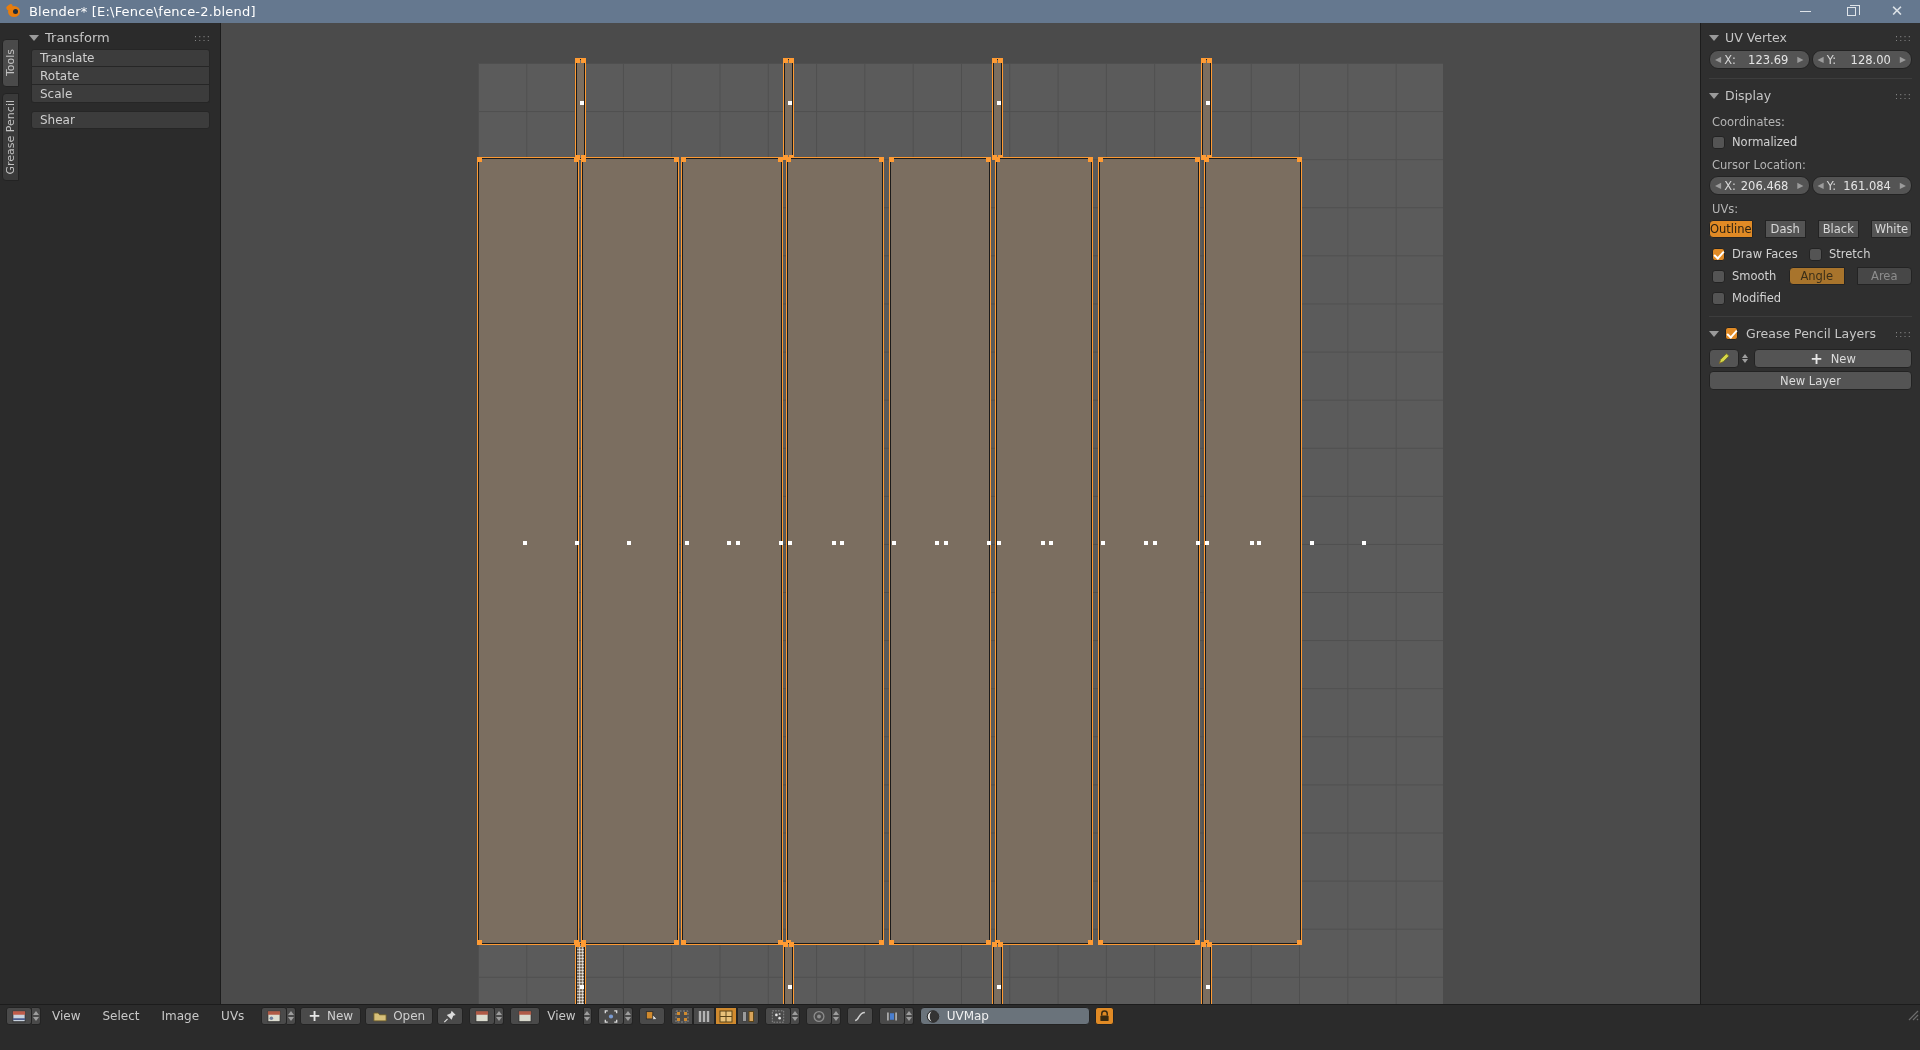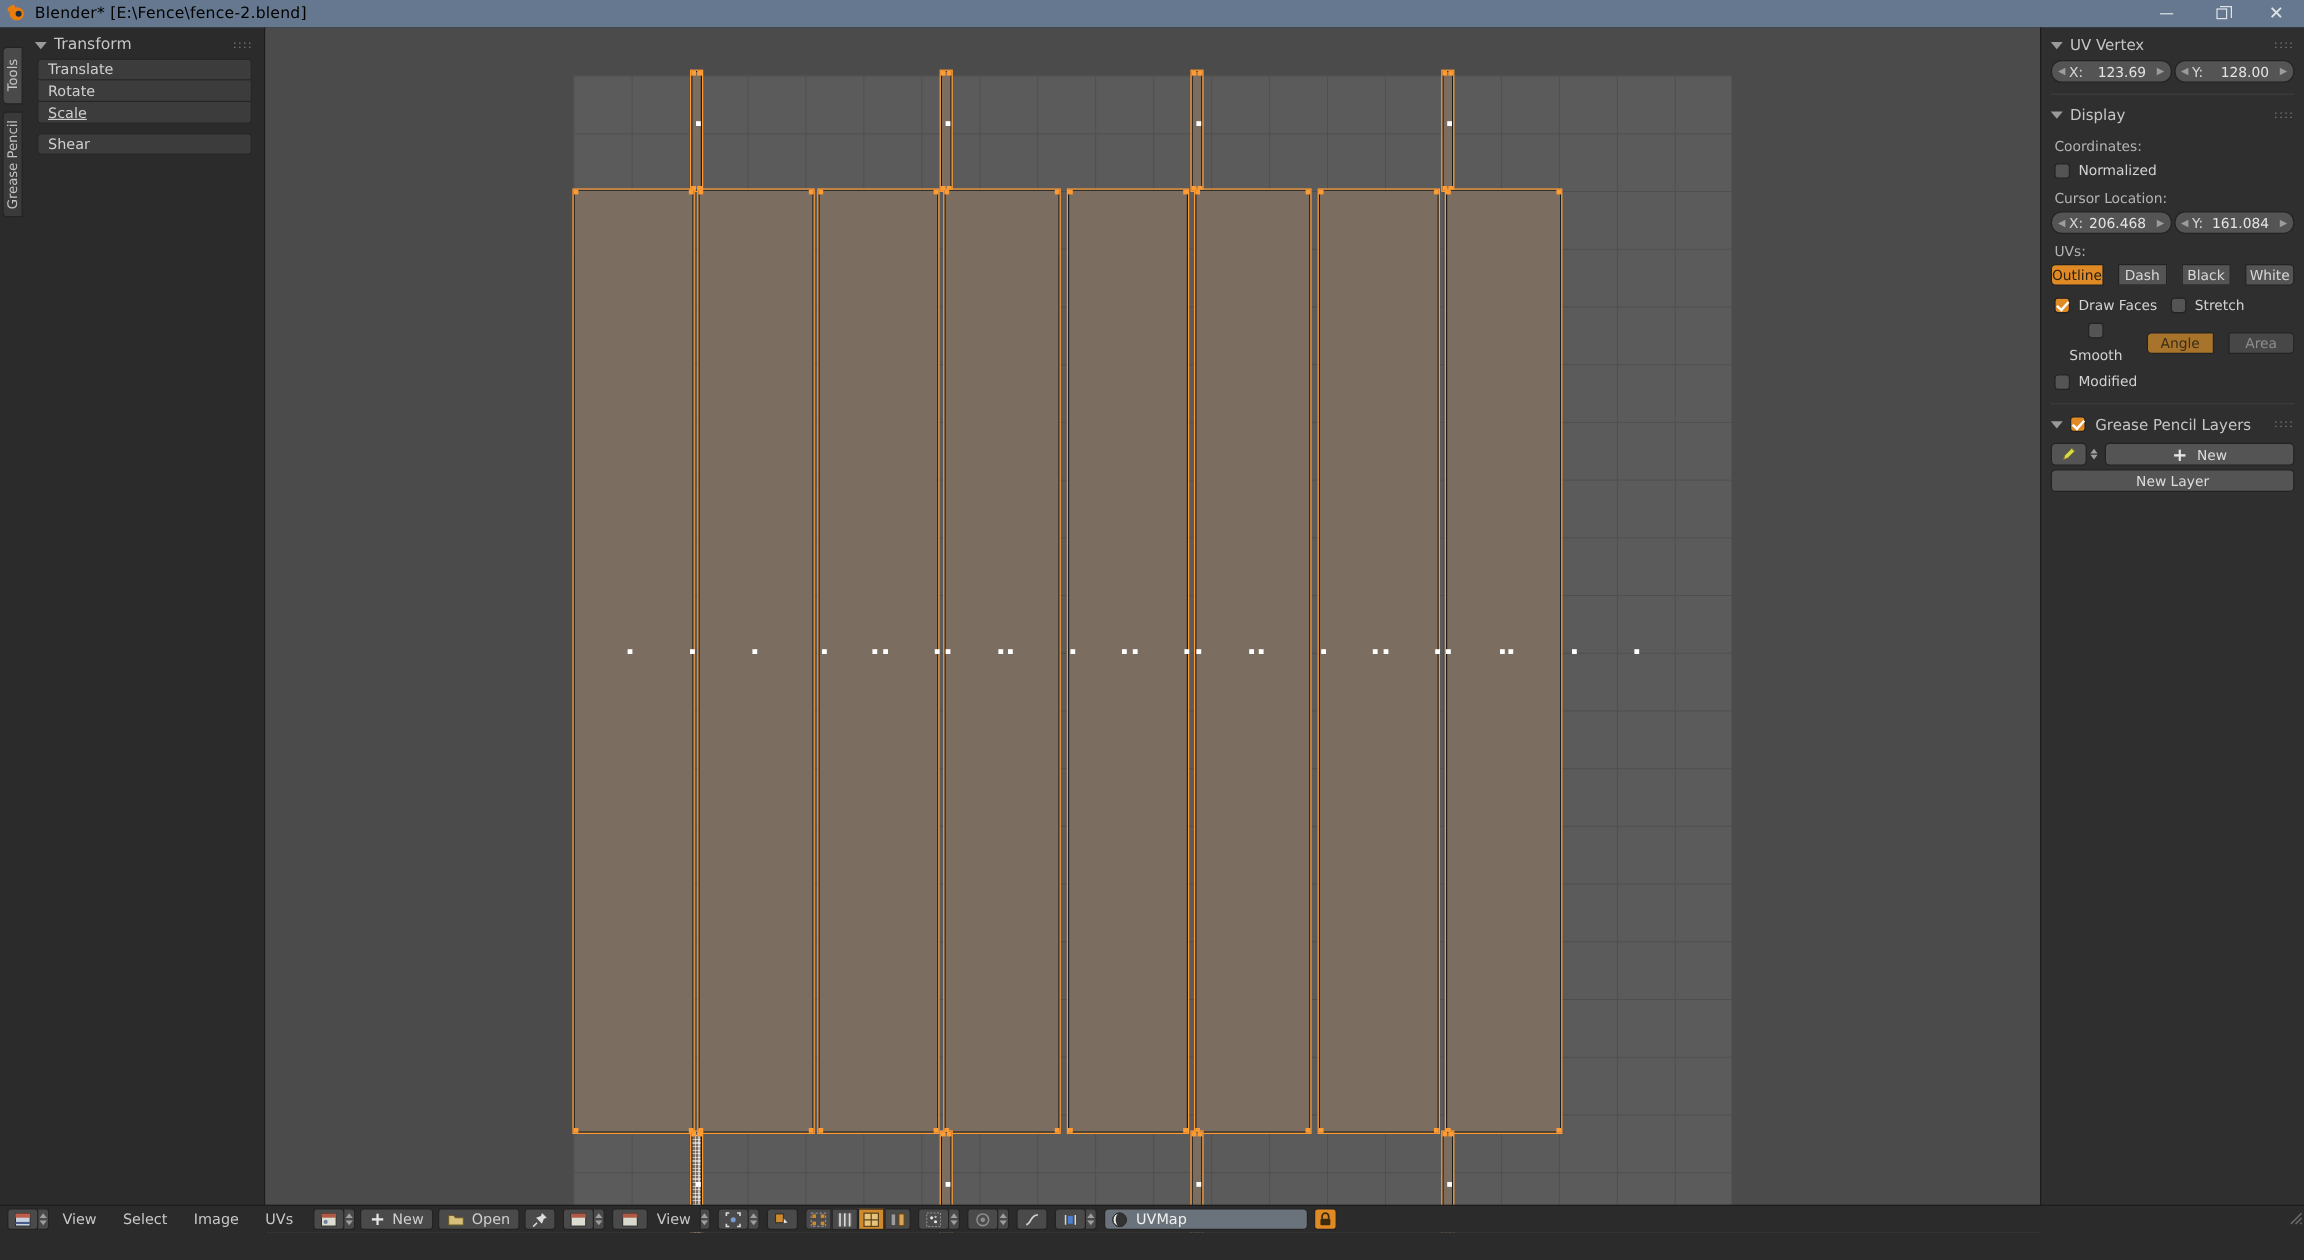--- a/index.html
+++ b/index.html
@@ -10,21 +10,21 @@
   #titlebar { position:absolute; left:0; top:0; width:1920px; height:23px;
               background:#657siz; background:#65788f; display:flex; align-items:center; }
   #titlebar .tb-left { display:flex; align-items:center; gap:7px; padding-left:7px; }
   #blender-logo { width:15px; height:15px; position:relative; }
   #blender-logo .ring { position:absolute; left:1px; top:2px; width:12px; height:11px;
       border-radius:50%; background:#e87d0d; }
   #blender-logo .eye { position:absolute; left:6px; top:5px; width:5px; height:5px;
       border-radius:50%; background:#1d2b3a; }
   #blender-logo .tail { position:absolute; left:-1px; top:1px; width:7px; height:4px;
       background:#e87d0d; transform:rotate(-38deg); border-radius:2px; }
-  #title-text { color:#000000; font-size:13px; letter-spacing:.2px; white-space:nowrap; }
+  #title-text { color:#ffffff; font-size:13px; letter-spacing:.2px; white-space:nowrap; }
   #win-btns { margin-left:auto; display:flex; height:23px; }
   #win-btns .wb { width:46px; height:23px; display:flex; align-items:center;
       justify-content:center; color:#dfe4e9; font-size:13px; }
   .glyph-min { display:block; width:11px; height:1px; background:#dfe4e9; }
   .glyph-max { display:block; width:9px; height:9px; border:1px solid #dfe4e9; position:relative; }
   .glyph-max:after { content:""; position:absolute; left:2px; top:-3px; width:9px; height:9px;
       border:1px solid #dfe4e9; border-bottom:none; border-left:none; }
   .glyph-close { font-size:15px; line-height:15px; }
 
   
@@ -47,21 +47,21 @@
   .panel-header { display:flex; align-items:center; gap:6px; padding:7px 9px 4px 8px; }
   .tri { width:0;height:0; border-left:5px solid transparent; border-right:5px solid transparent;
          border-top:6px solid #9a9a9a; }
   .panel-header .ptitle { color:#c6c6c6; font-size:13px; }
   .grip { margin-left:auto; color:#8a8a8a; font-size:9px; letter-spacing:1.2px; line-height:6px; }
   .tool-btn { margin:0 10px 3px 10px; height:18px; background:#3c3c3c;
               border:1px solid #262626; border-radius:3px; color:#cfcfcf;
               font-size:12px; display:flex; align-items:center; padding-left:8px; }
   .tool-btn.rb { border-radius:3px 3px 0 0; margin-bottom:0; }
   .tool-btn.rm { border-radius:0; margin-bottom:0; border-top:none; }
-  .tool-btn.re { border-radius:0 0 3px 3px; border-top:none;text-decoration:underline; }
+  .tool-btn.re { border-radius:0 0 3px 3px; border-top:none; }
   .tool-gap { height:5px; }
 
   
   #canvas { position:absolute; left:221px; top:0; width:1479px; height:1004px;
             background:#4b4b4b; overflow:hidden; }
   #uvgrid { position:absolute; left:257px; top:40px; width:965px; height:962px;
             background:#5b5b5b;
             background-image:
               linear-gradient(to right, #4f4f4f 1px, transparent 1px),
               linear-gradient(to bottom, #4f4f4f 1px, transparent 1px);
@@ -375,21 +375,21 @@
         <i class="chk on"></i>
         <span class="chklab">Draw Faces</span>
       </div>
       <div class="chkrow" style="padding-left:0;">
         <i class="chk"></i>
         <span class="chklab">Stretch</span>
       </div>
     </div>
 
     <div style="display:flex; align-items:center; margin-top:4px;">
-      <div class="chkrow" style="width:88px;flex-direction:column;">
+      <div class="chkrow" style="width:88px;">
         <i class="chk"></i>
         <span class="chklab">Smooth</span>
       </div>
       <div class="segrow" style="flex:1; padding-right:8px; padding-left:0;">
         <div class="seg on dim">Angle</div>
         <div class="seg dim">Area</div>
       </div>
     </div>
 
     <div class="chkrow" style="margin-top:4px;">

